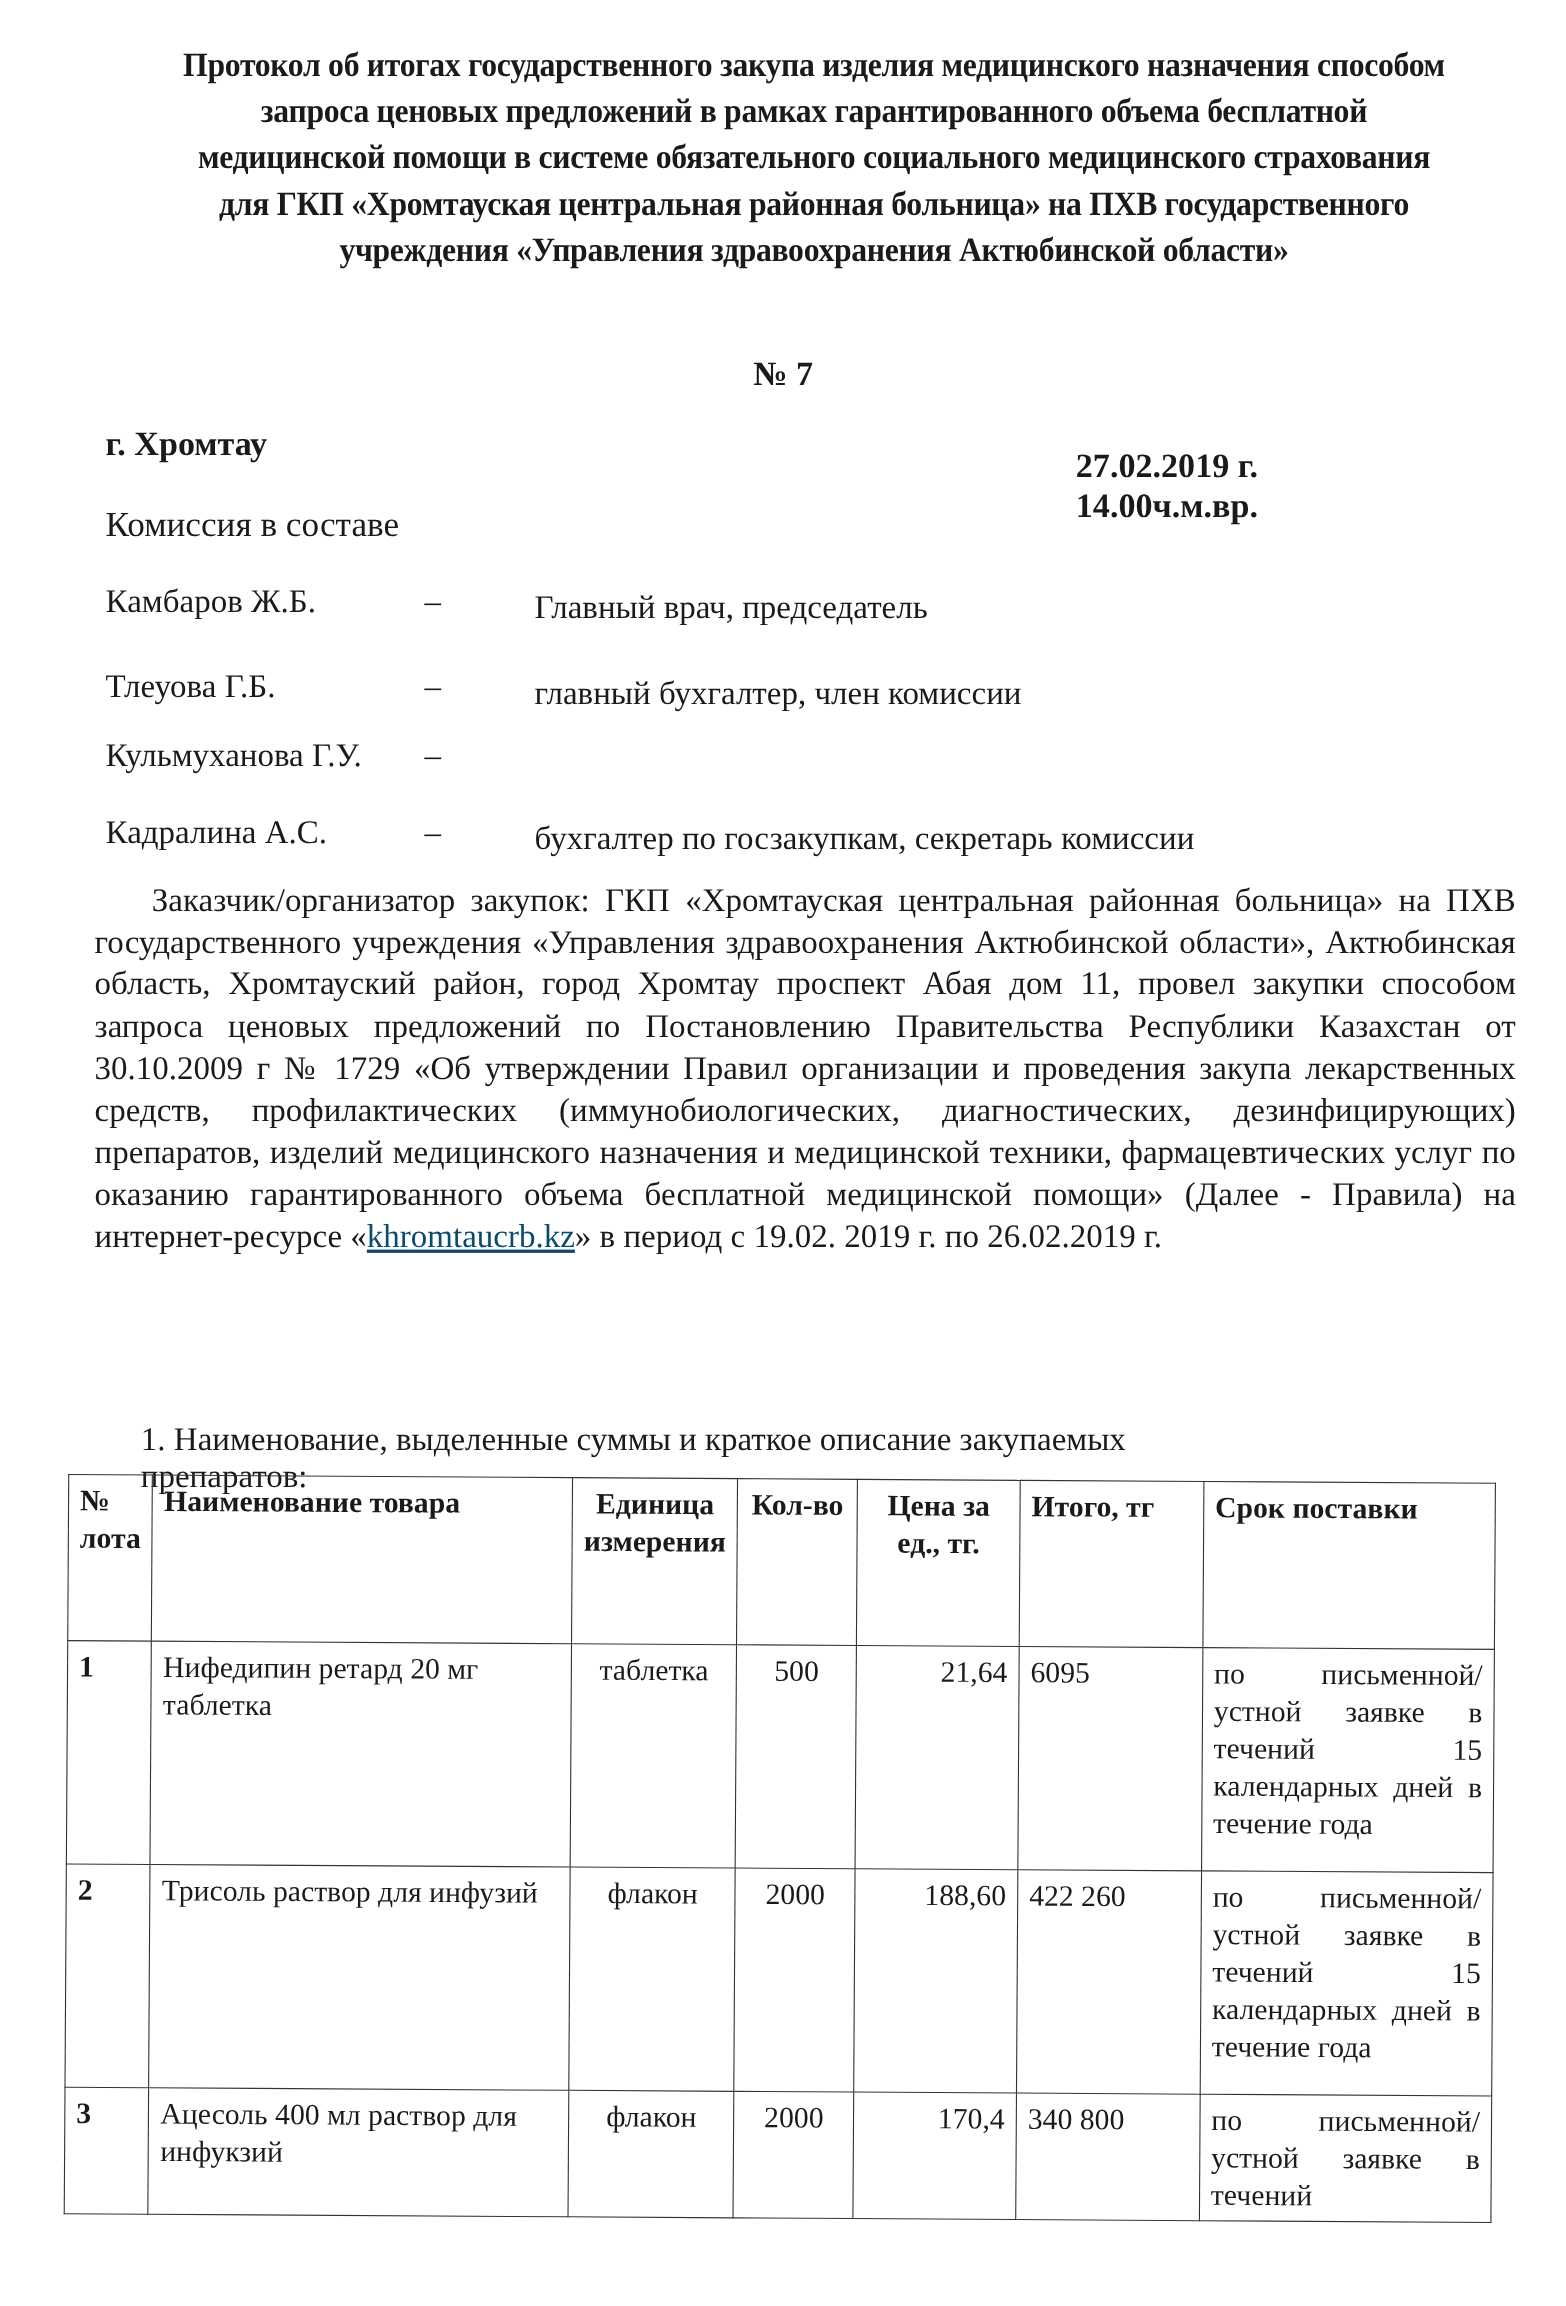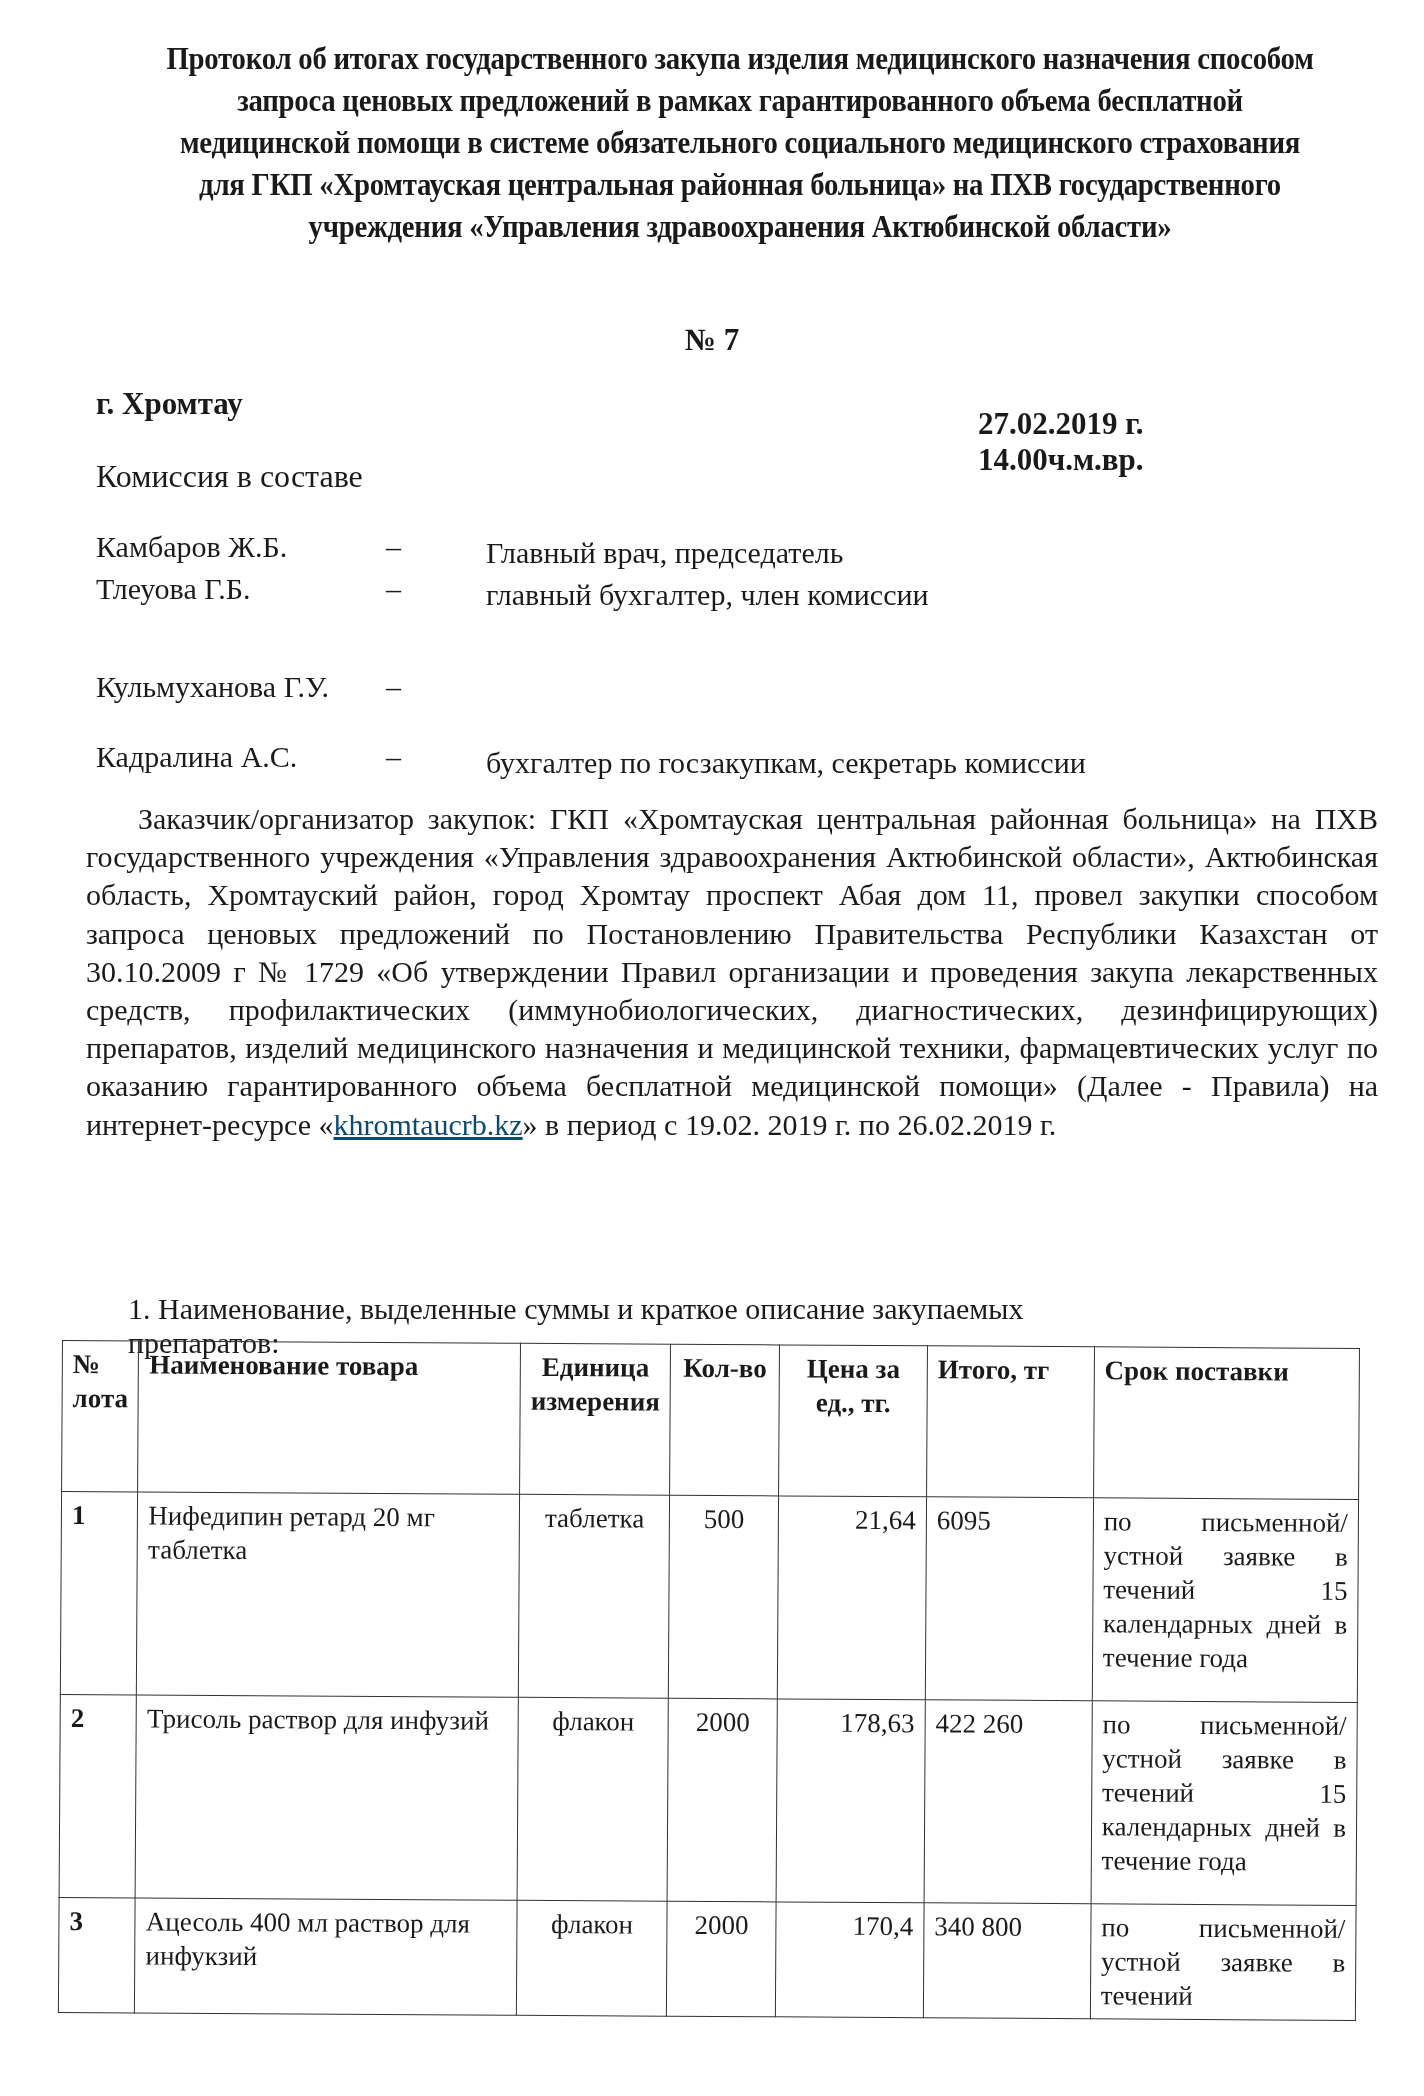--- a/index.html
+++ b/index.html
@@ -106,21 +106,21 @@
   <div class="city">г. Хромтау</div>
   <div class="datetime">27.02.2019 г.  14.00ч.м.вр.</div>
 
   <div class="commission-label">Комиссия в составе</div>
 
   <div class="member" style="top:530px;">
     <span class="name">Камбаров Ж.Б.</span>
     <span class="dash">–</span>
     <span class="role">Главный  врач, председатель</span>
   </div>
-  <div class="member" style="top:572px;">
+  <div class="member" style="top:608px;">
     <span class="name">Тлеуова Г.Б.</span>
     <span class="dash">–</span>
     <span class="role">главный бухгалтер, член комиссии</span>
   </div>
   <div class="member" style="top:670px;">
     <span class="name">Кульмуханова Г.У.</span>
     <span class="dash">–</span>
   </div>
   <div class="member" style="top:740px;">
     <span class="name">Кадралина А.С.</span>
@@ -152,21 +152,21 @@
         <td class="c-qty">500</td>
         <td class="c-price">21,64</td>
         <td class="c-total">6095</td>
         <td class="c-term">по письменной/устной заявке в течений 15 календарных дней в течение года</td>
       </tr>
       <tr class="row2">
         <td class="c-no">2</td>
         <td class="c-name">Трисоль раствор для инфузий</td>
         <td class="c-unit">флакон</td>
         <td class="c-qty">2000</td>
-        <td class="c-price">178,63</td>
+        <td class="c-price">188,60</td>
         <td class="c-total">422 260</td>
         <td class="c-term">по письменной/устной заявке в течений 15 календарных дней в течение года</td>
       </tr>
       <tr class="row3">
         <td class="c-no">3</td>
         <td class="c-name">Ацесоль 400 мл раствор для инфукзий</td>
         <td class="c-unit">флакон</td>
         <td class="c-qty">2000</td>
         <td class="c-price">170,4</td>
         <td class="c-total">340 800</td>

